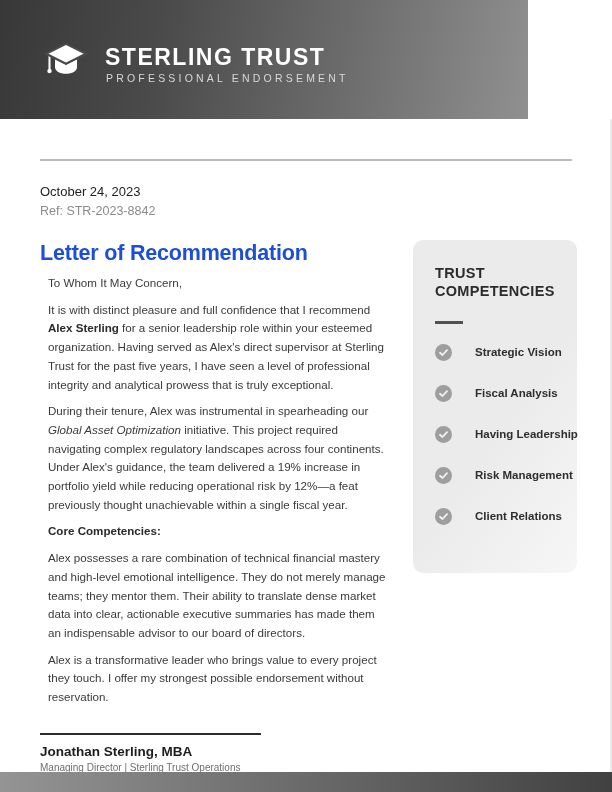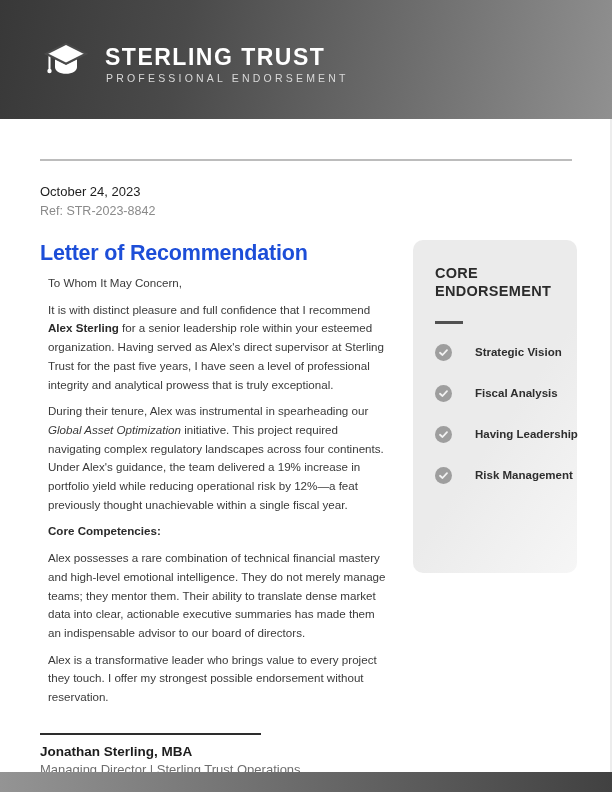--- a/index.html
+++ b/index.html
@@ -3,21 +3,21 @@
 <meta charset="utf-8">
 <style>
   html,body { margin:0; padding:0; background:#ffffff; }
   .page {
     position:relative; width:612px; height:792px; overflow:hidden;
     background:#ffffff; font-family:"Liberation Sans", sans-serif;
   }
 
   
   .header {
-    position:absolute; left:0; top:0; width:612px; height:119px;
+    position:absolute; left:0; top:0; width:528px; height:119px;
     background:linear-gradient(100deg, #383838 0%, #4a4a4a 30%, #6c6c6c 65%, #909090 100%);
   }
   .logo { position:absolute; left:44px; top:41px; width:44px; height:40px; }
   .brand {
     position:absolute; left:105px; top:44px;
     font-size:23px; font-weight:700; color:#ffffff; letter-spacing:1.5px; white-space:nowrap;
   }
   .tagline {
     position:absolute; left:106px; top:72px;
     font-size:10.5px; font-weight:400; color:#d9d9d9; letter-spacing:3.2px; white-space:nowrap;
@@ -45,21 +45,21 @@
   }
   .sidebar-title { font-size:14.5px; font-weight:700; color:#2b2b2b; line-height:17.5px; letter-spacing:0.3px; }
   .sidebar-rule { width:28px; height:3px; background:#515151; margin:21px 0 20px 0; }
   .comp-item { display:flex; align-items:center; height:16px; margin-bottom:25px;gap:8px; }
   .comp-item .ck { width:17px; height:17px; flex:0 0 17px; }
   .comp-item .label { margin-left:15px; font-size:11.5px; font-weight:700; color:#2e2e2e; white-space:nowrap; }
 
   
   .sig-line { position:absolute; left:40px; top:733px; width:221px; height:2px; background:#2d2d2d; }
   .sig-name { position:absolute; left:40px; top:744px; font-size:13.5px; font-weight:700; color:#1d1d1d; }
-  .sig-title{ position:absolute; left:40px; top:762px; font-size:13px; color:#6e6e6e; white-space:nowrap; }
+  .sig-title{ position:absolute; left:40px; top:762px; font-size:10px; color:#6e6e6e; white-space:nowrap; }
 
   
   .footer {
     position:absolute; left:0; bottom:0; width:612px; height:20px; z-index:5;
     background:linear-gradient(to right, #949494 0%, #6e6e6e 45%, #414141 100%);
   }
   .right-edge { position:absolute; right:0; top:119px; bottom:20px; width:2px; background:#ececec; }
 </style>
 </head>
 <body>
@@ -85,21 +85,21 @@
     <h1>Letter of Recommendation</h1>
     <p>To Whom It May Concern,</p>
     <p><span>It is with distinct pleasure and full confidence that I recommend </span><b>Alex Sterling</b><span> for a senior leadership role within your esteemed organization. Having served as Alex's direct supervisor at Sterling Trust for the past five years, I have seen a level of professional integrity and analytical prowess that is truly exceptional.</span></p>
     <p><span>During their tenure, Alex was instrumental in spearheading our </span><span class="it">Global Asset Optimization</span><span> initiative. This project required navigating complex regulatory landscapes across four continents. Under Alex's guidance, the team delivered a 19% increase in portfolio yield while reducing operational risk by 12%—a feat previously thought unachievable within a single fiscal year.</span></p>
     <p><b>Core Competencies:</b></p>
     <p>Alex possesses a rare combination of technical financial mastery and high-level emotional intelligence. They do not merely manage teams; they mentor them. Their ability to translate dense market data into clear, actionable executive summaries has made them an indispensable advisor to our board of directors.</p>
     <p>Alex is a transformative leader who brings value to every project they touch. I offer my strongest possible endorsement without reservation.</p>
   </div>
 
   <aside class="sidebar">
-    <div class="sidebar-title">CORE ENDORSEMENT</div>
+    <div class="sidebar-title">TRUST COMPETENCIES</div>
     <div class="sidebar-rule"></div>
 
     <div class="comp-item">
       <svg class="ck" viewBox="0 0 17 17">
           <circle cx="8.5" cy="8.5" r="8.5" fill="#9e9e9e"></circle>
           <path d="M5 8.8 L7.5 11 L12 6.2" stroke="#f2f2f2" stroke-width="1.8" fill="none" stroke-linecap="round" stroke-linejoin="round"></path>
         </svg>
       <span class="label">Strategic Vision</span>
     </div>
     <div class="comp-item">
@@ -116,20 +116,27 @@
         </svg>
       <span class="label">Having Leadership</span>
     </div>
     <div class="comp-item">
       <svg class="ck" viewBox="0 0 17 17">
           <circle cx="8.5" cy="8.5" r="8.5" fill="#9e9e9e"></circle>
           <path d="M5 8.8 L7.5 11 L12 6.2" stroke="#f2f2f2" stroke-width="1.8" fill="none" stroke-linecap="round" stroke-linejoin="round"></path>
         </svg>
       <span class="label">Risk Management</span>
     </div>
+    <div class="comp-item">
+      <svg class="ck" viewBox="0 0 17 17">
+          <circle cx="8.5" cy="8.5" r="8.5" fill="#9e9e9e"></circle>
+          <path d="M5 8.8 L7.5 11 L12 6.2" stroke="#f2f2f2" stroke-width="1.8" fill="none" stroke-linecap="round" stroke-linejoin="round"></path>
+        </svg>
+      <span class="label">Client Relations</span>
+    </div>
   </aside>
 
   <div class="sig-line"></div>
   <div class="sig-name">Jonathan Sterling, MBA</div>
   <div class="sig-title">Managing Director | Sterling Trust Operations</div>
 
   <div class="right-edge"></div>
 
   <div class="footer"></div>
 

